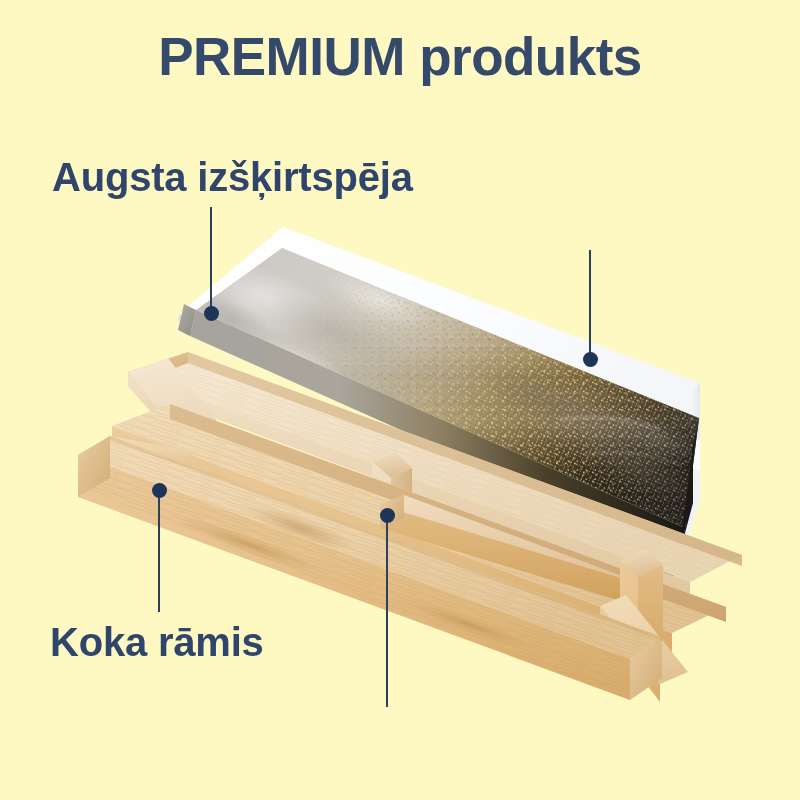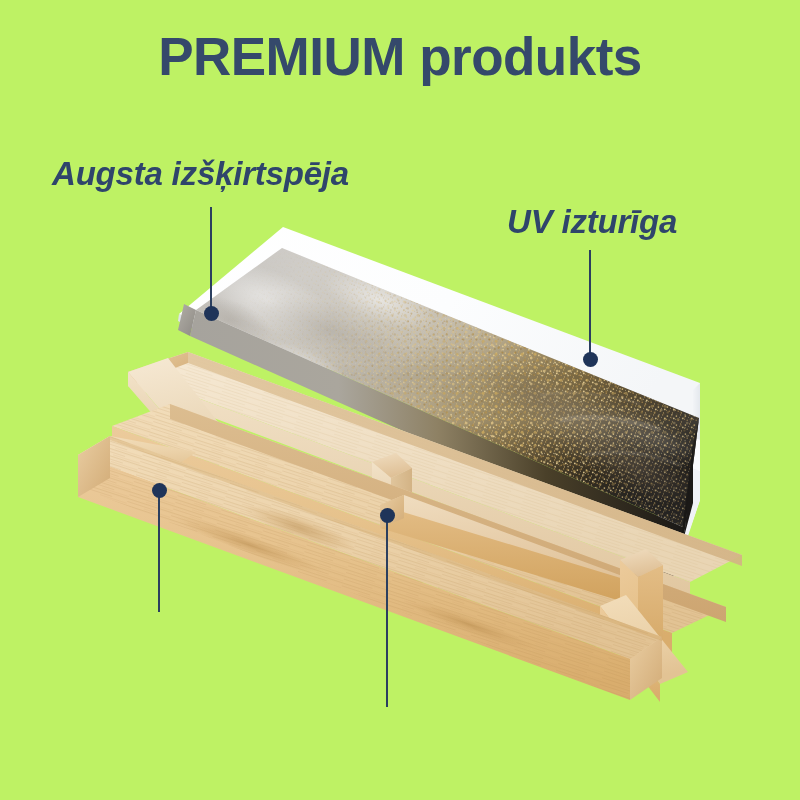--- a/index.html
+++ b/index.html
@@ -4,45 +4,44 @@
 <style>
   html, body {
     margin: 0;
     padding: 0;
     background: #edf0f4;
   }
   #stage {
     position: relative;
     width: 800px;
     height: 800px;
-    background: #bef264;
+    background: #fef9c3;
     overflow: hidden;
     font-family: "Liberation Sans", sans-serif;
   }
 
   
   .title {
     position: absolute;
     left: 0; top: 26px;
     width: 800px;
     text-align: center;
     font-size: 53px;
     font-weight: bold;
     letter-spacing: -0.5px;
     color: #35496b;
     white-space: nowrap;
   }
   .label {
     position: absolute;
-    font-size: 33px;
+    font-size: 40px;
     font-weight: bold;
     color: #2f456b;
     white-space: nowrap;
     letter-spacing: -0.2px;
-    font-style: italic;
   }
   #label-res   { left: 52px;  top: 155px; }
   #label-uv    { left: 507px; top: 203px; }
   #label-frame { left: 50px;  top: 620px; }
   #label-const { left: 206px; top: 716px; }
 
   
   .callout { position: absolute; }
   .callout .stem {
     position: absolute;
@@ -377,25 +376,25 @@
   <div class="callout" style="left:210px; top:207px; height:106px;">
     <div class="stem" style="top:0; height:106px;"></div>
     <div class="dot" style="top:99px;"></div>
   </div>
   <div class="label" id="label-res">Augsta izšķirtspēja</div>
 
   <div class="callout" style="left:589px; top:250px; height:109px;">
     <div class="stem" style="top:0; height:109px;"></div>
     <div class="dot" style="top:102px;"></div>
   </div>
-  <div class="label" id="label-uv">UV izturīga</div>
 
   <div class="callout" style="left:158px; top:483px; height:129px;">
     <div class="stem" style="top:6px; height:123px;"></div>
     <div class="dot" style="top:0;"></div>
   </div>
+  <div class="label" id="label-frame">Koka rāmis</div>
 
   <div class="callout" style="left:386px; top:508px; height:199px;">
     <div class="stem" style="top:6px; height:193px;"></div>
     <div class="dot" style="top:0;"></div>
   </div>
 
 </div>
 
 </body></html>

